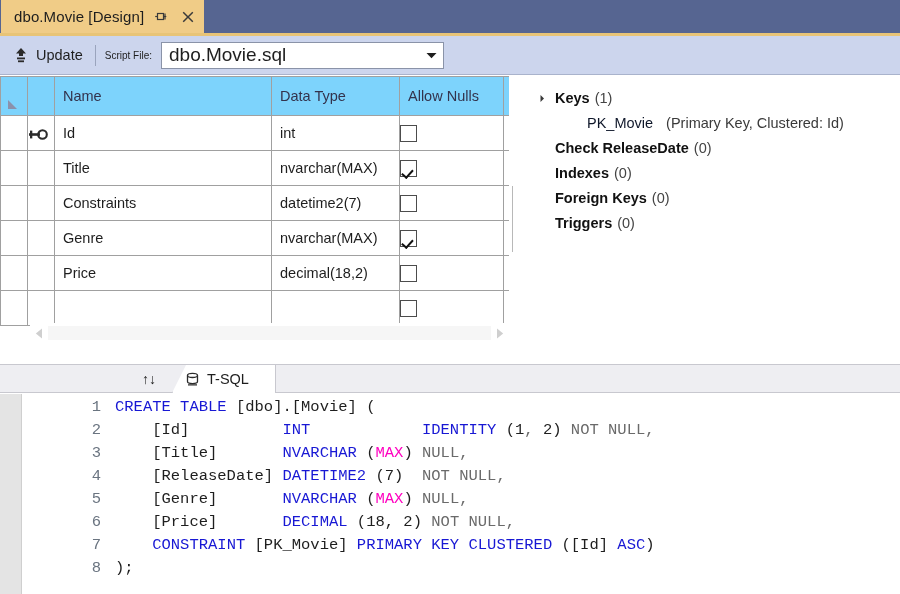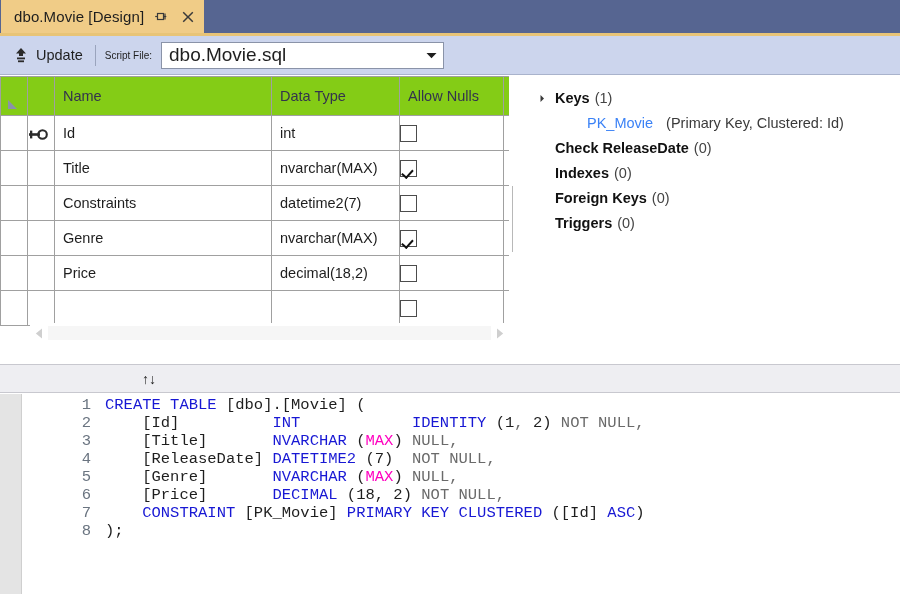--- a/index.html
+++ b/index.html
@@ -131,21 +131,21 @@
     height: 35px;
     padding: 0;
     font-size: 14.5px;
     font-weight: normal;
     color: #1e1e1e;
     text-align: left;
     vertical-align: middle;
     background: #ffffff;
   }
   table.grid thead th {
-    background: #84cc16;
+    background: #7dd3fc;
     height: 39px;
     color: #33334d;
   }
   table.grid th.pad, table.grid td.pad { padding-left: 8px; }
 
   td.rowsel, th.rowsel {
     background: #c3cbe8;
   }
   th.corner { background: #c3cbe8; position: relative; }
   .corner-tri {
@@ -225,21 +225,21 @@
   .exp-tri {
     display: inline-block;
     width: 0; height: 0;
     border-top: 5px solid #3a3a3a;
     border-left: 5px solid transparent;
     transform: rotate(45deg);
     position: relative; top: -2px; left: 1px;
   }
   .prop-name { font-weight: bold; color: #111111; }
   .prop-count { color: #444444; margin-left: 5px; }
-  .prop-key-name { color: #3b82f6; }
+  .prop-key-name { color: #0f172a; }
   .prop-key-desc { color: #3a3a3a; margin-left: 13px; }
 
   
   .tabstrip {
     position: absolute; left: 0; top: 364px;
     width: 900px; height: 29px;
     background: #eeeef2;
     border-top: 1px solid #c8c8cf;
     border-bottom: 1px solid #c8c8cf;
   }
@@ -284,24 +284,24 @@
     background: #ffffff;
     overflow: hidden;
   }
   .gutter {
     position: absolute; left: 0; top: 0;
     width: 22px; height: 200px;
     background: #e4e4e4;
     border-right: 1px solid #cfcfcf;
   }
   .code {
-    position: absolute; left: 23px; top: 2px;
+    position: absolute; left: 33px; top: 2px;
     font-family: "Liberation Mono", "DejaVu Sans Mono", monospace;
     font-size: 15.5px;
-    line-height: 18px;
+    line-height: 23px;
     white-space: pre;
     color: #1e1e1e;
   }
   .code .ln {
     display: inline-block;
     width: 82px;
     text-align: right;
     color: #6a7480;
     padding-right: 14px;
   }
@@ -518,20 +518,30 @@
         <span class="prop-count">(0)</span>
       </div>
 
     </div>
   </div>
 
   <div class="tabstrip">
     <div class="sort-btn">
       <span>↑↓</span>
     </div>
+    <div class="tab-tsql">
+      <span>
+        <svg class="tsql-icon" viewBox="0 0 15 15">
+          <ellipse cx="7.5" cy="3.4" rx="5" ry="2.1" fill="none" stroke="#2b2b2b" stroke-width="1.3"></ellipse>
+          <path d="M2.5 3.4 L2.5 9.5 C2.5 10.7 4.7 11.6 7.5 11.6 C10.3 11.6 12.5 10.7 12.5 9.5 L12.5 3.4" fill="none" stroke="#2b2b2b" stroke-width="1.3"></path>
+          <line x1="3" y1="12.8" x2="12" y2="12.8" stroke="#2b2b2b" stroke-width="1.3"></line>
+        </svg>
+      </span>
+      <span class="tab-tsql-label">T-SQL</span>
+    </div>
   </div>
 
   <div class="editor">
     <div class="gutter"></div>
     <div class="code"><span class="ln">1</span><span class="kw">CREATE TABLE</span><span class="blk"> [dbo].[Movie] (</span>
 <span class="ln">2</span><span class="blk">    [Id]          </span><span class="kw">INT</span><span class="blk">            </span><span class="kw">IDENTITY</span><span class="blk"> (</span><span class="blk">1</span><span class="gry">, </span><span class="blk">2</span><span class="blk">) </span><span class="gry">NOT NULL,</span>
 <span class="ln">3</span><span class="blk">    [Title]       </span><span class="kw">NVARCHAR</span><span class="blk"> (</span><span class="mag">MAX</span><span class="blk">) </span><span class="gry">NULL,</span>
 <span class="ln">4</span><span class="blk">    [ReleaseDate] </span><span class="kw">DATETIME2</span><span class="blk"> (7)  </span><span class="gry">NOT NULL,</span>
 <span class="ln">5</span><span class="blk">    [Genre]       </span><span class="kw">NVARCHAR</span><span class="blk"> (</span><span class="mag">MAX</span><span class="blk">) </span><span class="gry">NULL,</span>
 <span class="ln">6</span><span class="blk">    [Price]       </span><span class="kw">DECIMAL</span><span class="blk"> (18, 2) </span><span class="gry">NOT NULL,</span>

